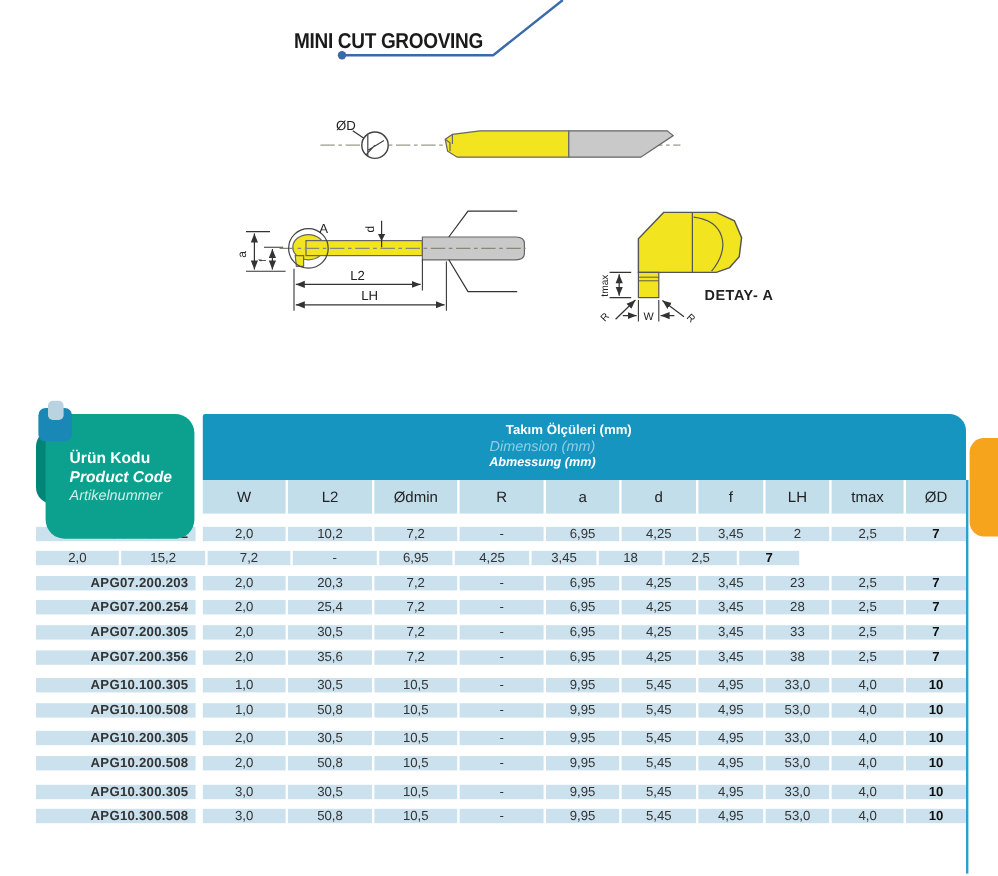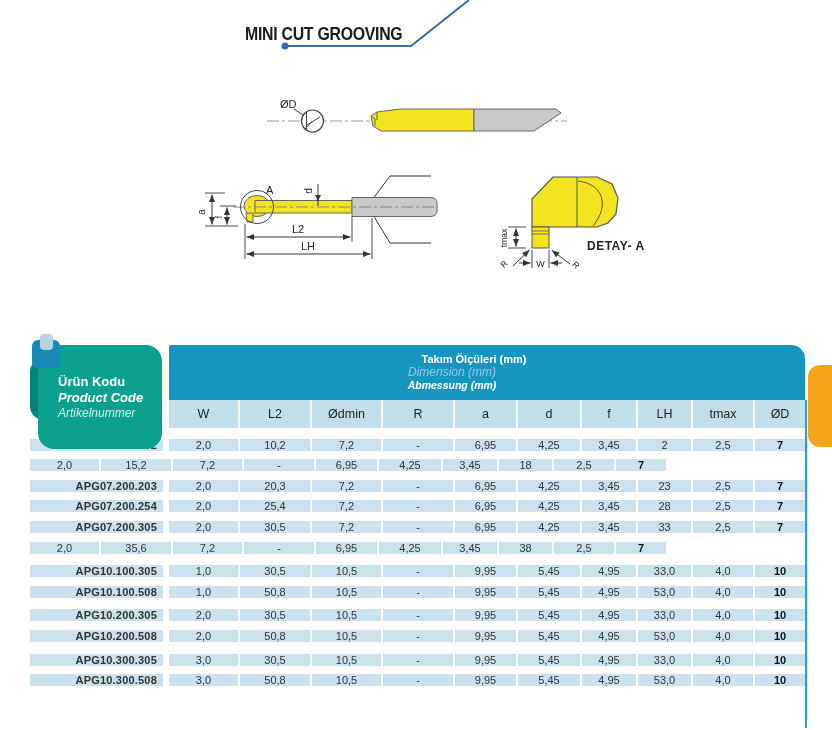--- a/index.html
+++ b/index.html
@@ -227,20 +227,21 @@
     <div class="cell c3">7,2</div>
     <div class="cell c4">-</div>
     <div class="cell c5">6,95</div>
     <div class="cell c6">4,25</div>
     <div class="cell c7">3,45</div>
     <div class="cell c8">33</div>
     <div class="cell c9">2,5</div>
     <div class="cell c10">7</div>
   </div>
           <div class="row">
+    <div class="cell code-cell">APG07.200.356</div>
     <div class="cell c1">2,0</div>
     <div class="cell c2">35,6</div>
     <div class="cell c3">7,2</div>
     <div class="cell c4">-</div>
     <div class="cell c5">6,95</div>
     <div class="cell c6">4,25</div>
     <div class="cell c7">3,45</div>
     <div class="cell c8">38</div>
     <div class="cell c9">2,5</div>
     <div class="cell c10">7</div>

